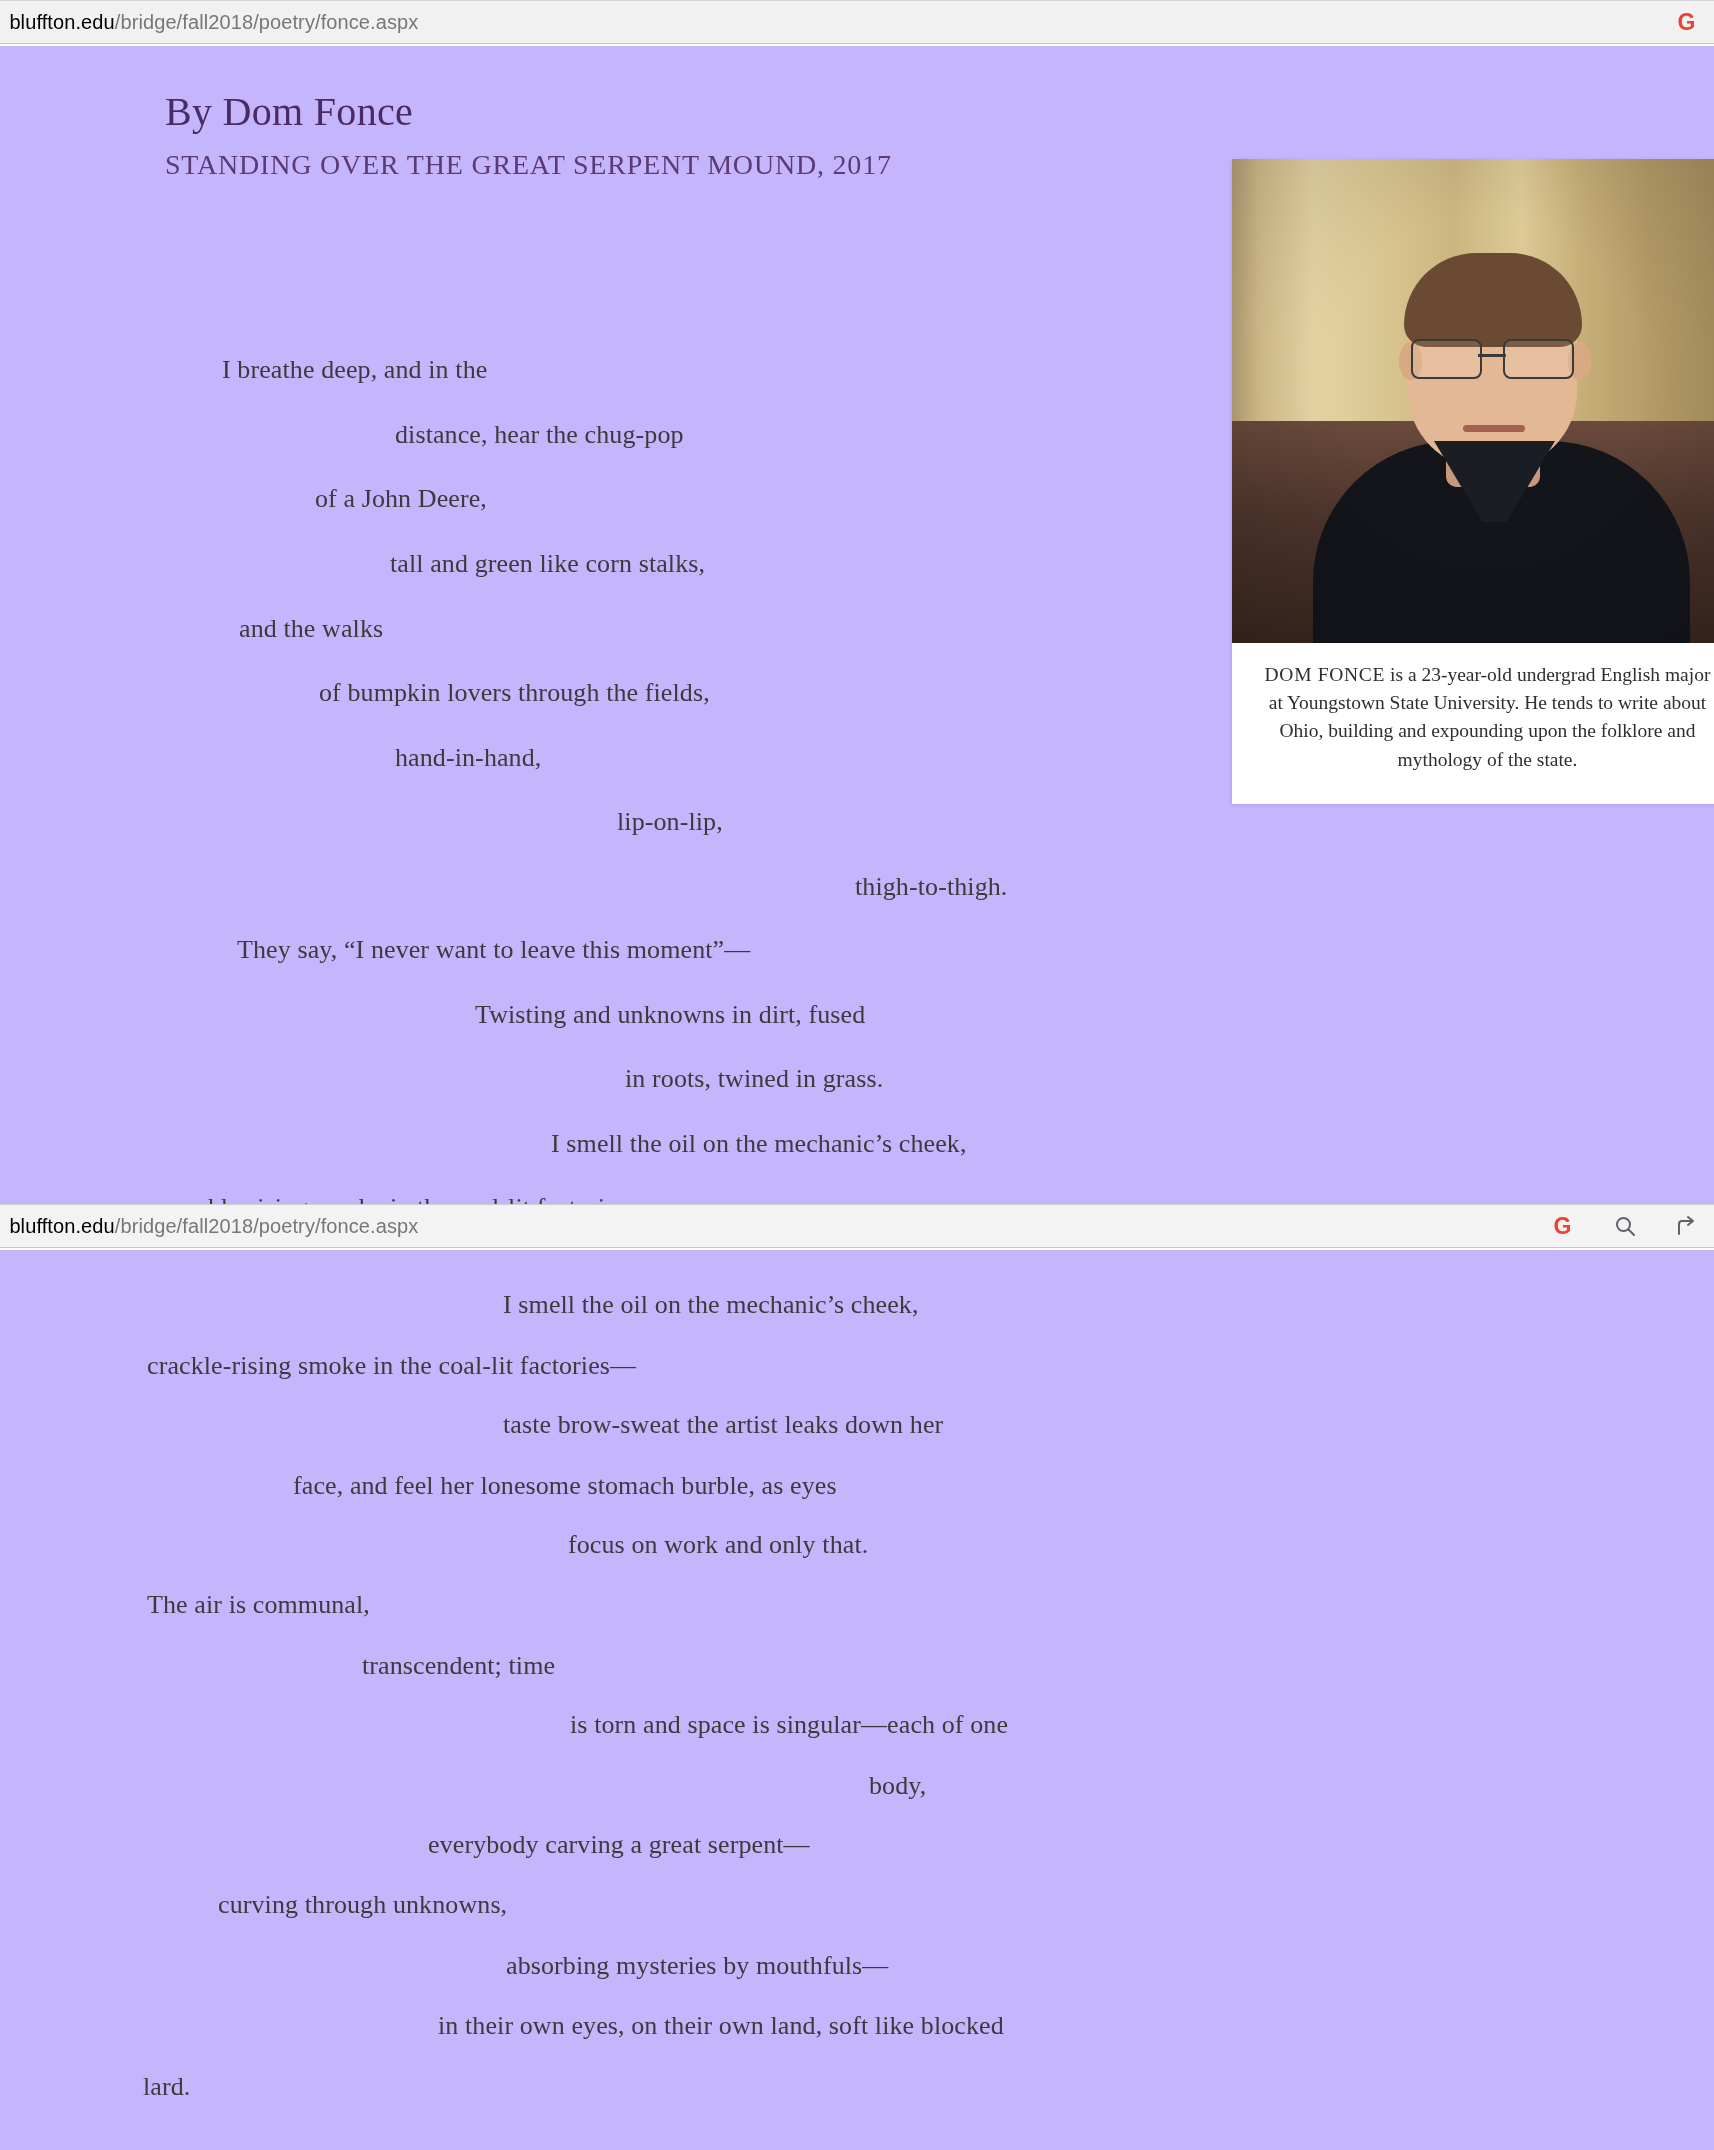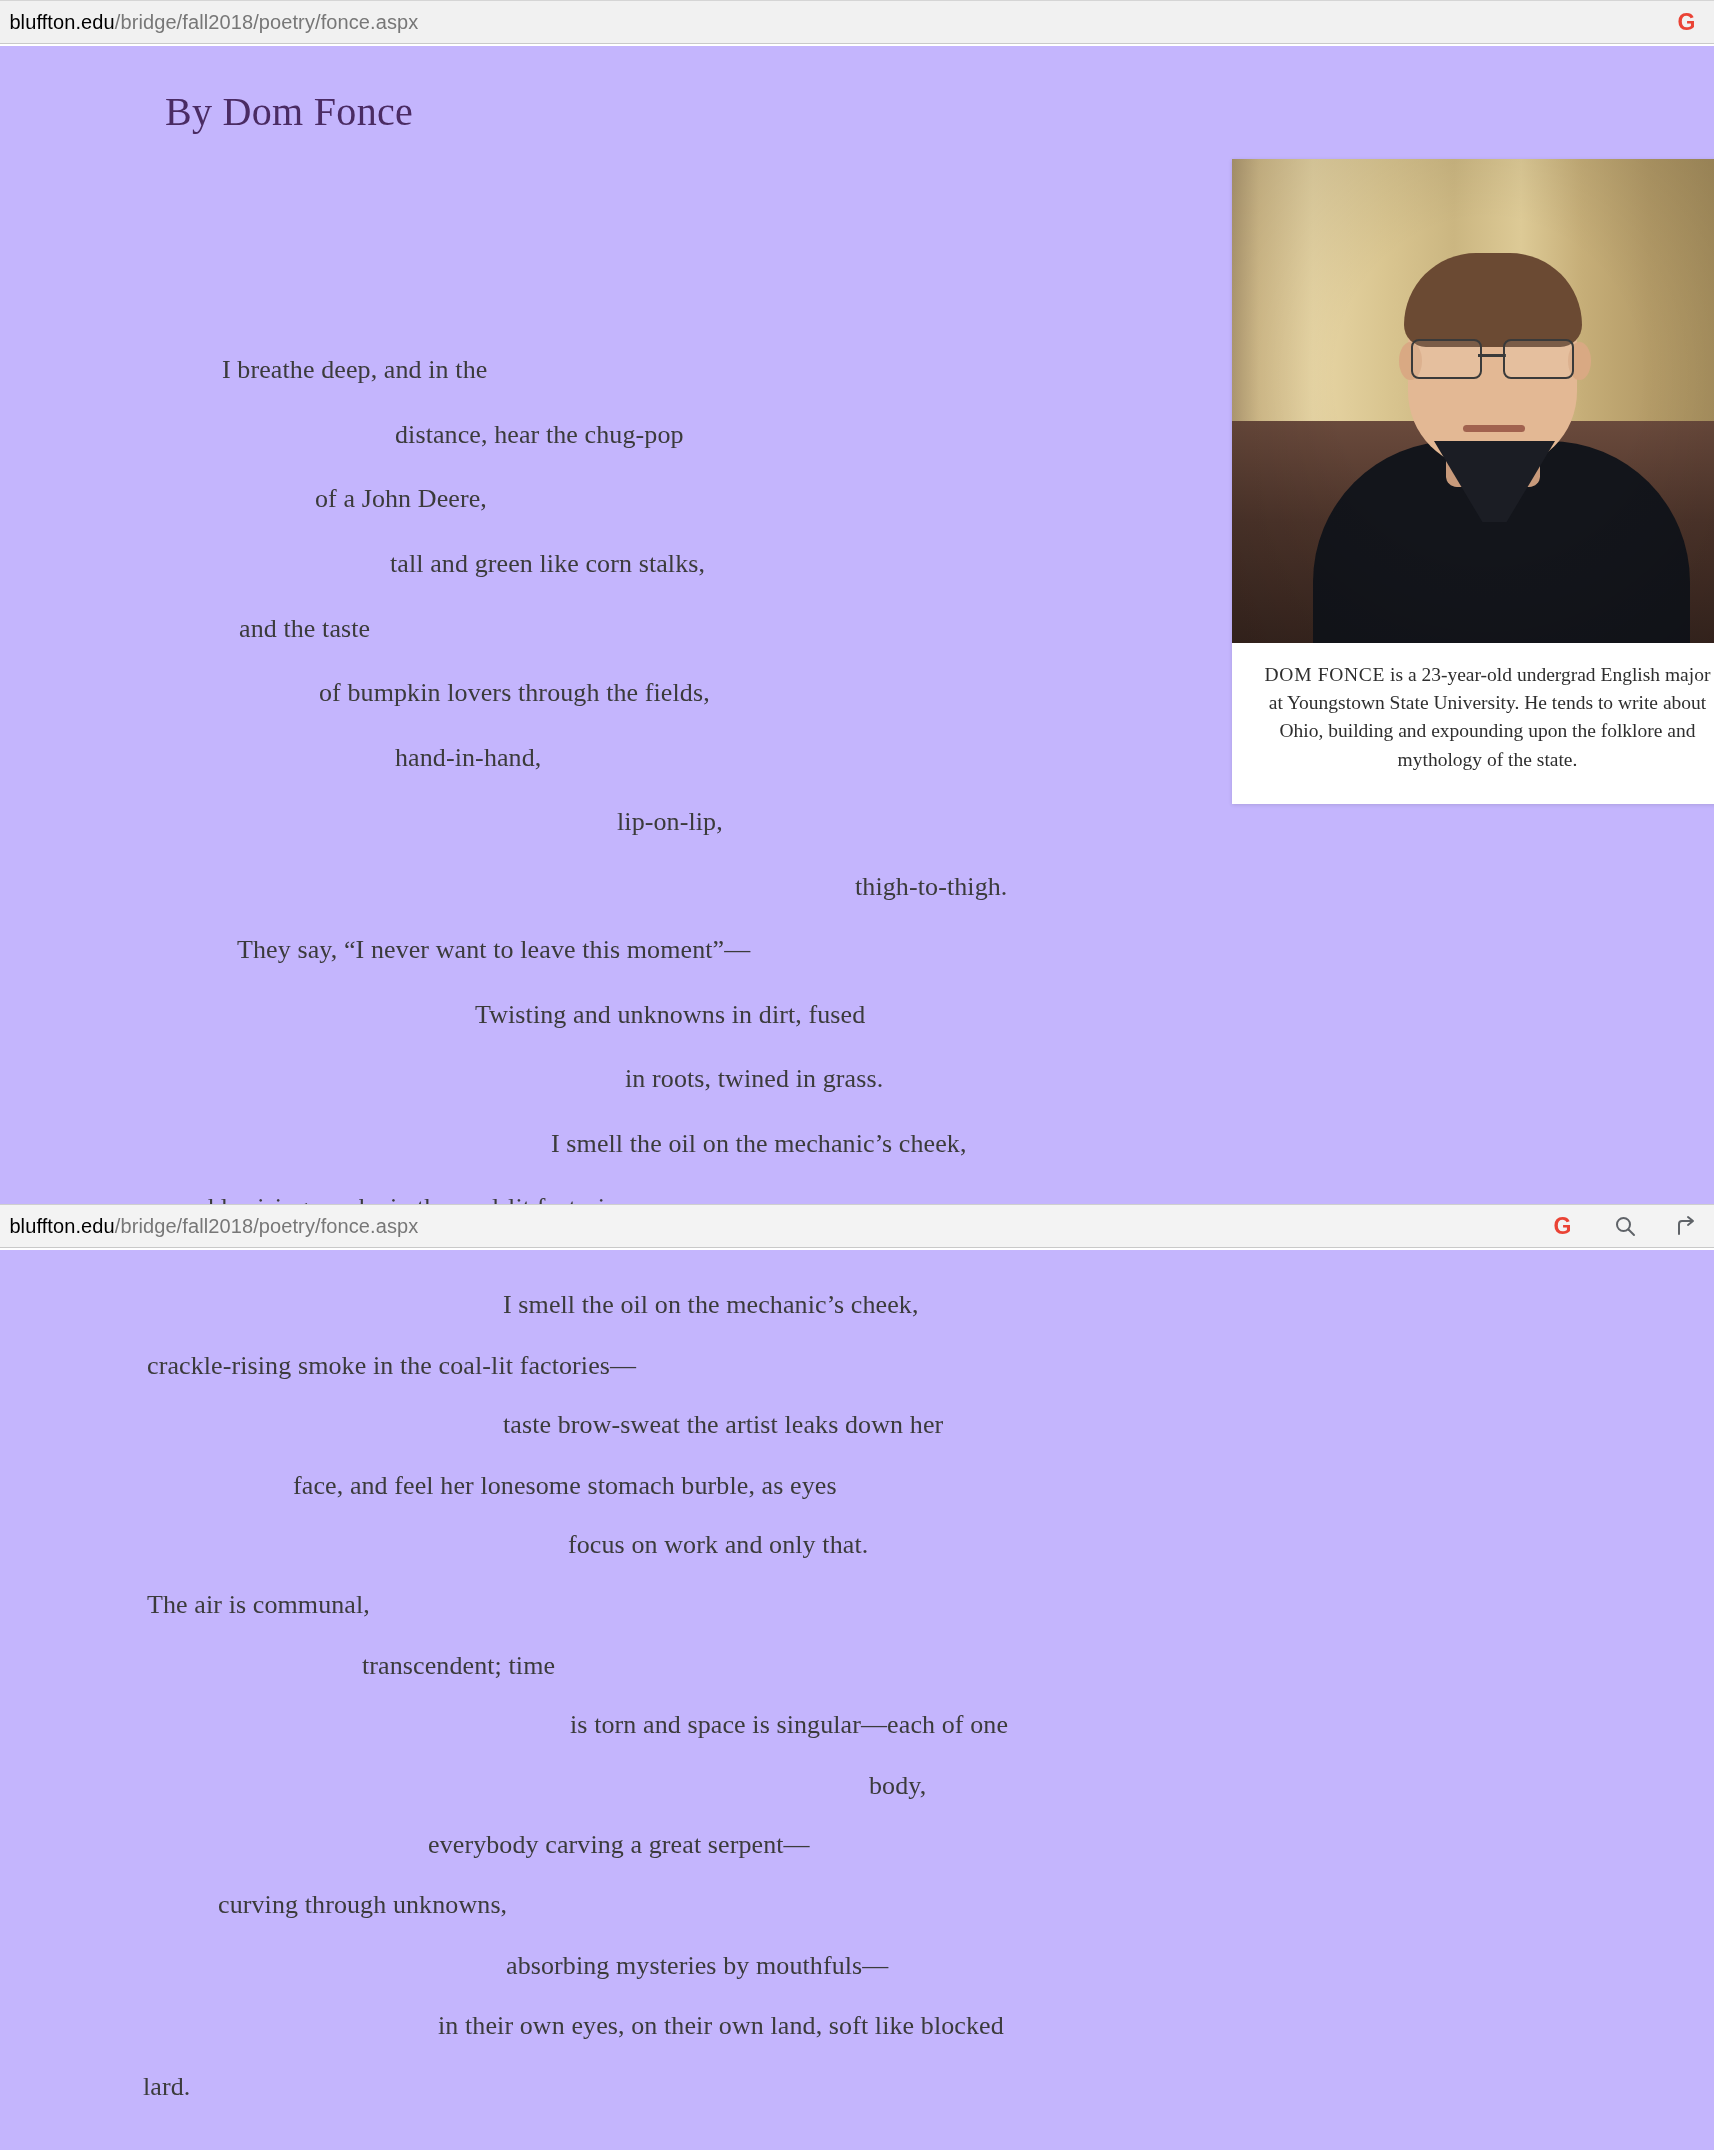--- a/index.html
+++ b/index.html
@@ -261,27 +261,28 @@
   <div class="chrome-icons">
     <div class="icon-btn">
       <div class="g-icon"><span class="r">G</span></div>
     </div>
   </div>
 </div>
 
 <div class="page" id="page-one">
 
   <div class="byline">By Dom Fonce</div>
+  <div class="poem-title">STANDING OVER THE GREAT SERPENT MOUND, 2017</div>
 
   <div class="poem">
     <div class="poem-line" style="left:222px;top:309px">I breathe deep, and in the</div>
     <div class="poem-line" style="left:395px;top:374px">distance, hear the chug-pop</div>
     <div class="poem-line" style="left:315px;top:438px">of a John Deere,</div>
     <div class="poem-line" style="left:390px;top:503px">tall and green like corn stalks,</div>
-    <div class="poem-line" style="left:239px;top:568px">and the taste</div>
+    <div class="poem-line" style="left:239px;top:568px">and the walks</div>
     <div class="poem-line" style="left:319px;top:632px">of bumpkin lovers through the fields,</div>
     <div class="poem-line" style="left:395px;top:697px">hand-in-hand,</div>
     <div class="poem-line" style="left:617px;top:761px">lip-on-lip,</div>
     <div class="poem-line" style="left:855px;top:826px">thigh-to-thigh.</div>
     <div class="poem-line" style="left:237px;top:889px">They say, “I never want to leave this moment”—</div>
     <div class="poem-line" style="left:475px;top:954px">Twisting and unknowns in dirt, fused</div>
     <div class="poem-line" style="left:625px;top:1018px">in roots, twined in grass.</div>
     <div class="poem-line" style="left:551px;top:1083px">I smell the oil on the mechanic’s cheek,</div>
     <div class="poem-line" style="left:164px;top:1147px">crackle-rising smoke in the coal-lit factories—</div>
   </div>

